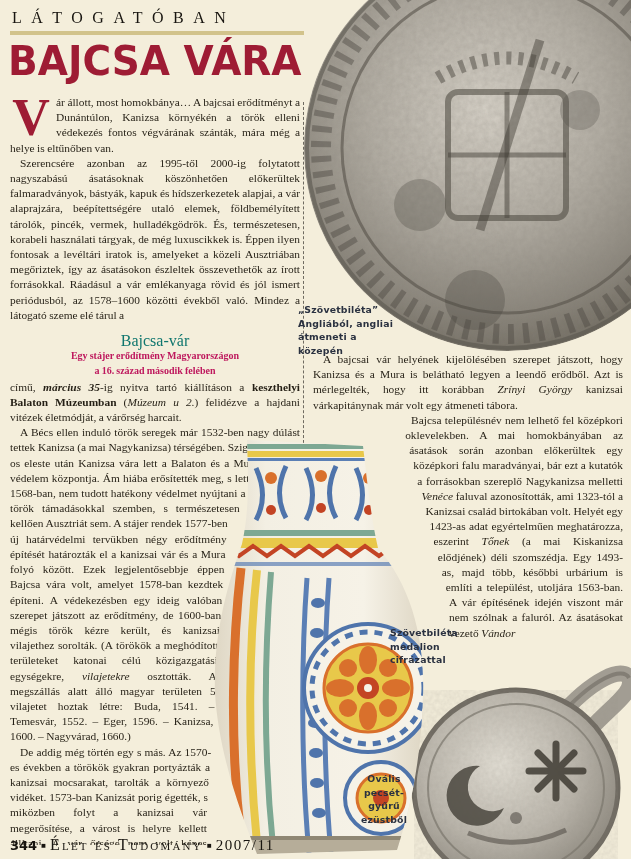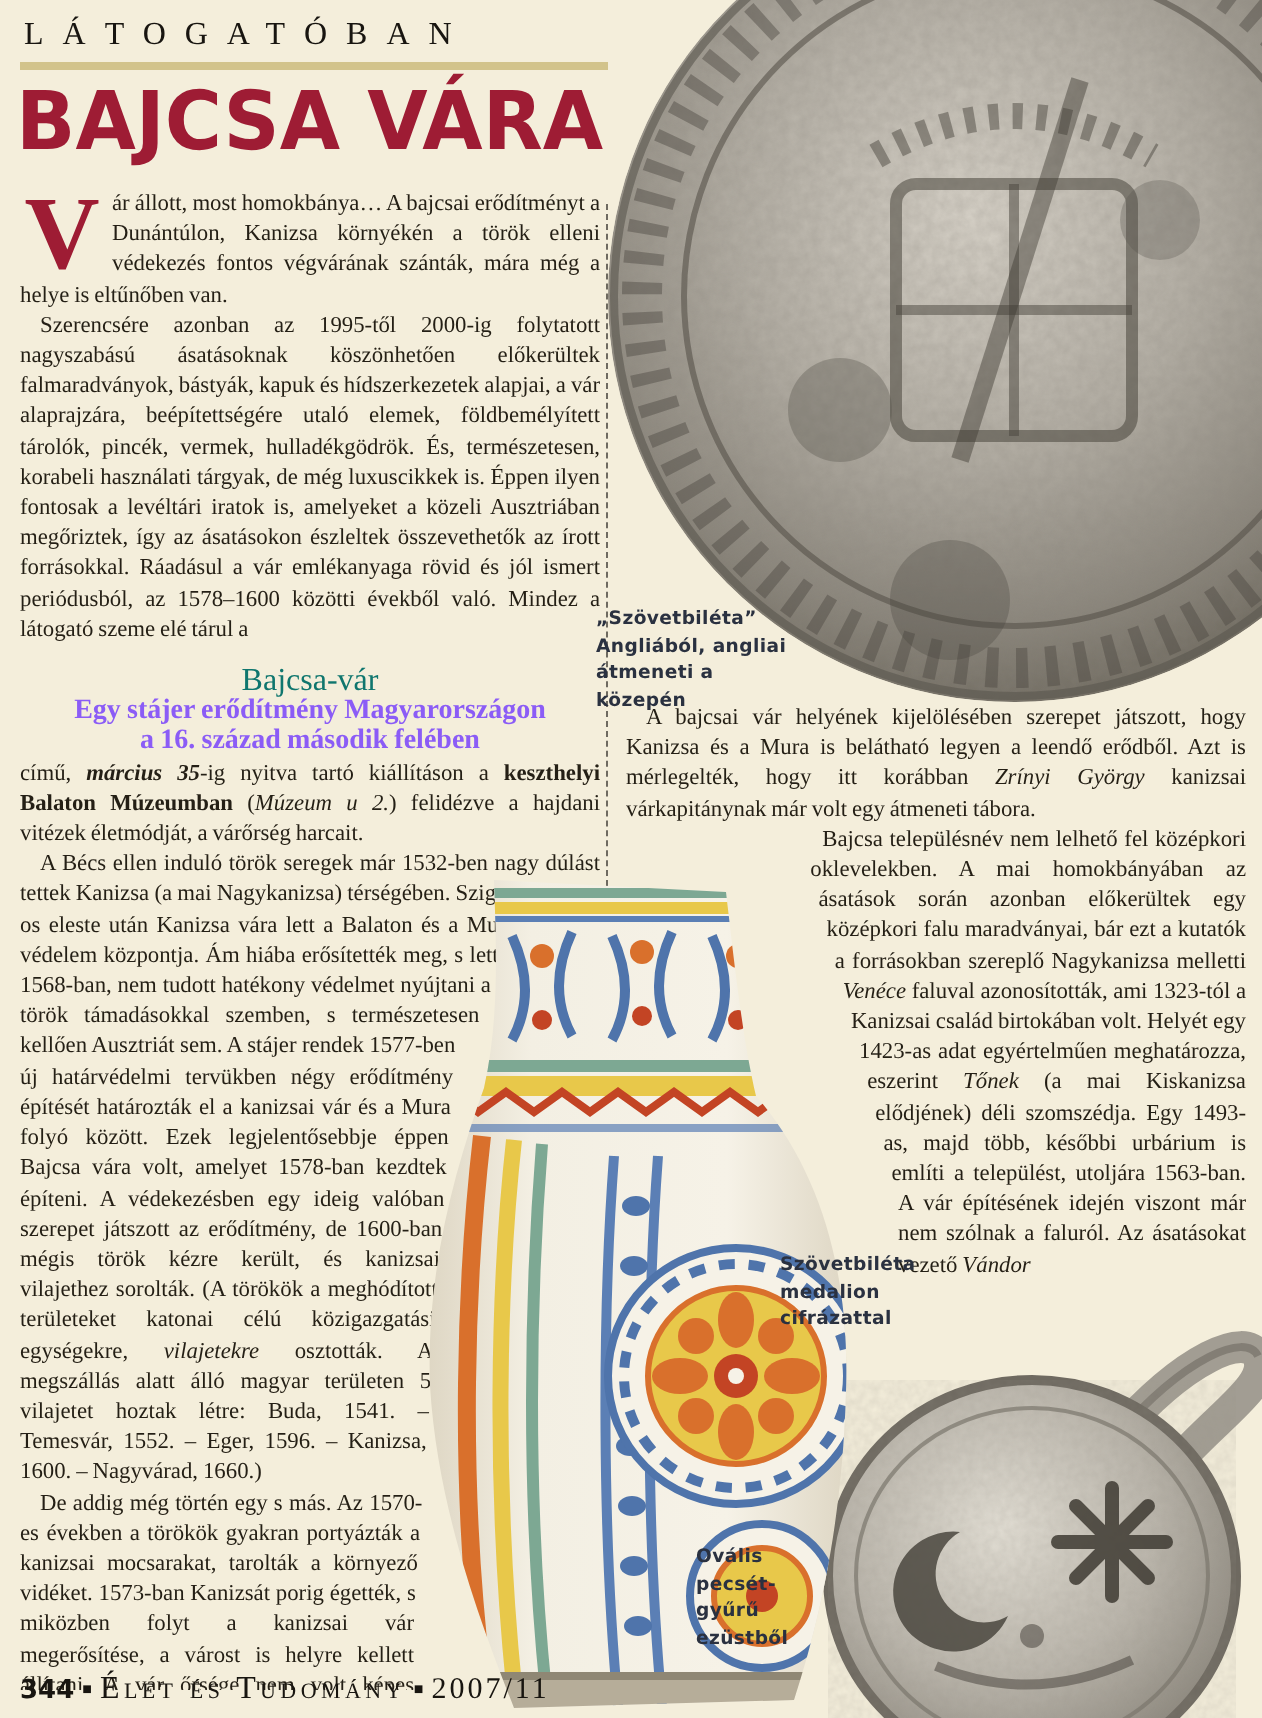--- a/index.html
+++ b/index.html
@@ -30,42 +30,42 @@
   .col p.ind{text-indent:10px;}
   .left-col{left:10px; top:95px; width:290px; height:750px; overflow:hidden;}
   .right-col{left:313px; top:352px; width:310px; height:306px; overflow:hidden;}
   .dropcap{
     float:left; font-size:52px; line-height:42px; width:42px;
     color:#9e1c34; font-weight:700; margin:2px 4px 0 0; text-align:center;
   }
   .s-i{font-style:italic;} .s-b{font-weight:700;} .s-bi{font-weight:700; font-style:italic;}
   .exh{text-align:center; margin:1px 0;}
   .exh .l1{color:#0f766e; font-size:16px;margin-top:10px;}
-  .exh .l2{color:#8b5cf6; font-weight:700; font-size:14px;}
+  .exh .l2{color:#be185d; font-weight:700; font-size:10px;}
   .jug-spacer-r{
     float:right; width:88px; height:386px; margin-left:5px;
     shape-outside:polygon(30% 0, 100% 0, 100% 100%, 0 100%); shape-margin:5px;
   }
   .jug-spacer-l{
     float:left; width:132px; height:214px; margin-right:4px;
     shape-outside:polygon(0 0, 58% 0, 100% 100%, 0 100%); shape-margin:5px;
   }
   .divider{
     position:absolute; left:303px; top:102px; height:346px; width:0;
     border-left:1px dashed #6e6a60; z-index:0;
   }
   
   .cap{
     position:absolute; font-family:"DejaVu Sans", sans-serif;
     font-weight:700; font-size:9.3px; line-height:13.5px;
     color:#2a3140; letter-spacing:0.2px;
   }
   .cap-coin{left:298px; top:303px; width:105px; z-index:2;}
   .cap-jug{left:390px; top:626px; width:110px; z-index:4;}
-  .cap-ring{left:348px; top:772px; width:72px; text-align:left; z-index:4;}
+  .cap-ring{left:348px; top:772px; width:72px; text-align:center; z-index:4;}
   
   .photo{position:absolute;}
   .coin-photo{left:300px; top:0; z-index:1;}
   .jug-photo{left:211px; top:438px; z-index:3;}
   .medallion-photo{left:408px; top:648px; z-index:2;}
   
   .footer{
     position:absolute; left:10px; top:836px; width:300px; z-index:5;
     font-family:"Liberation Serif", serif; color:#181510; white-space:nowrap;
   }

